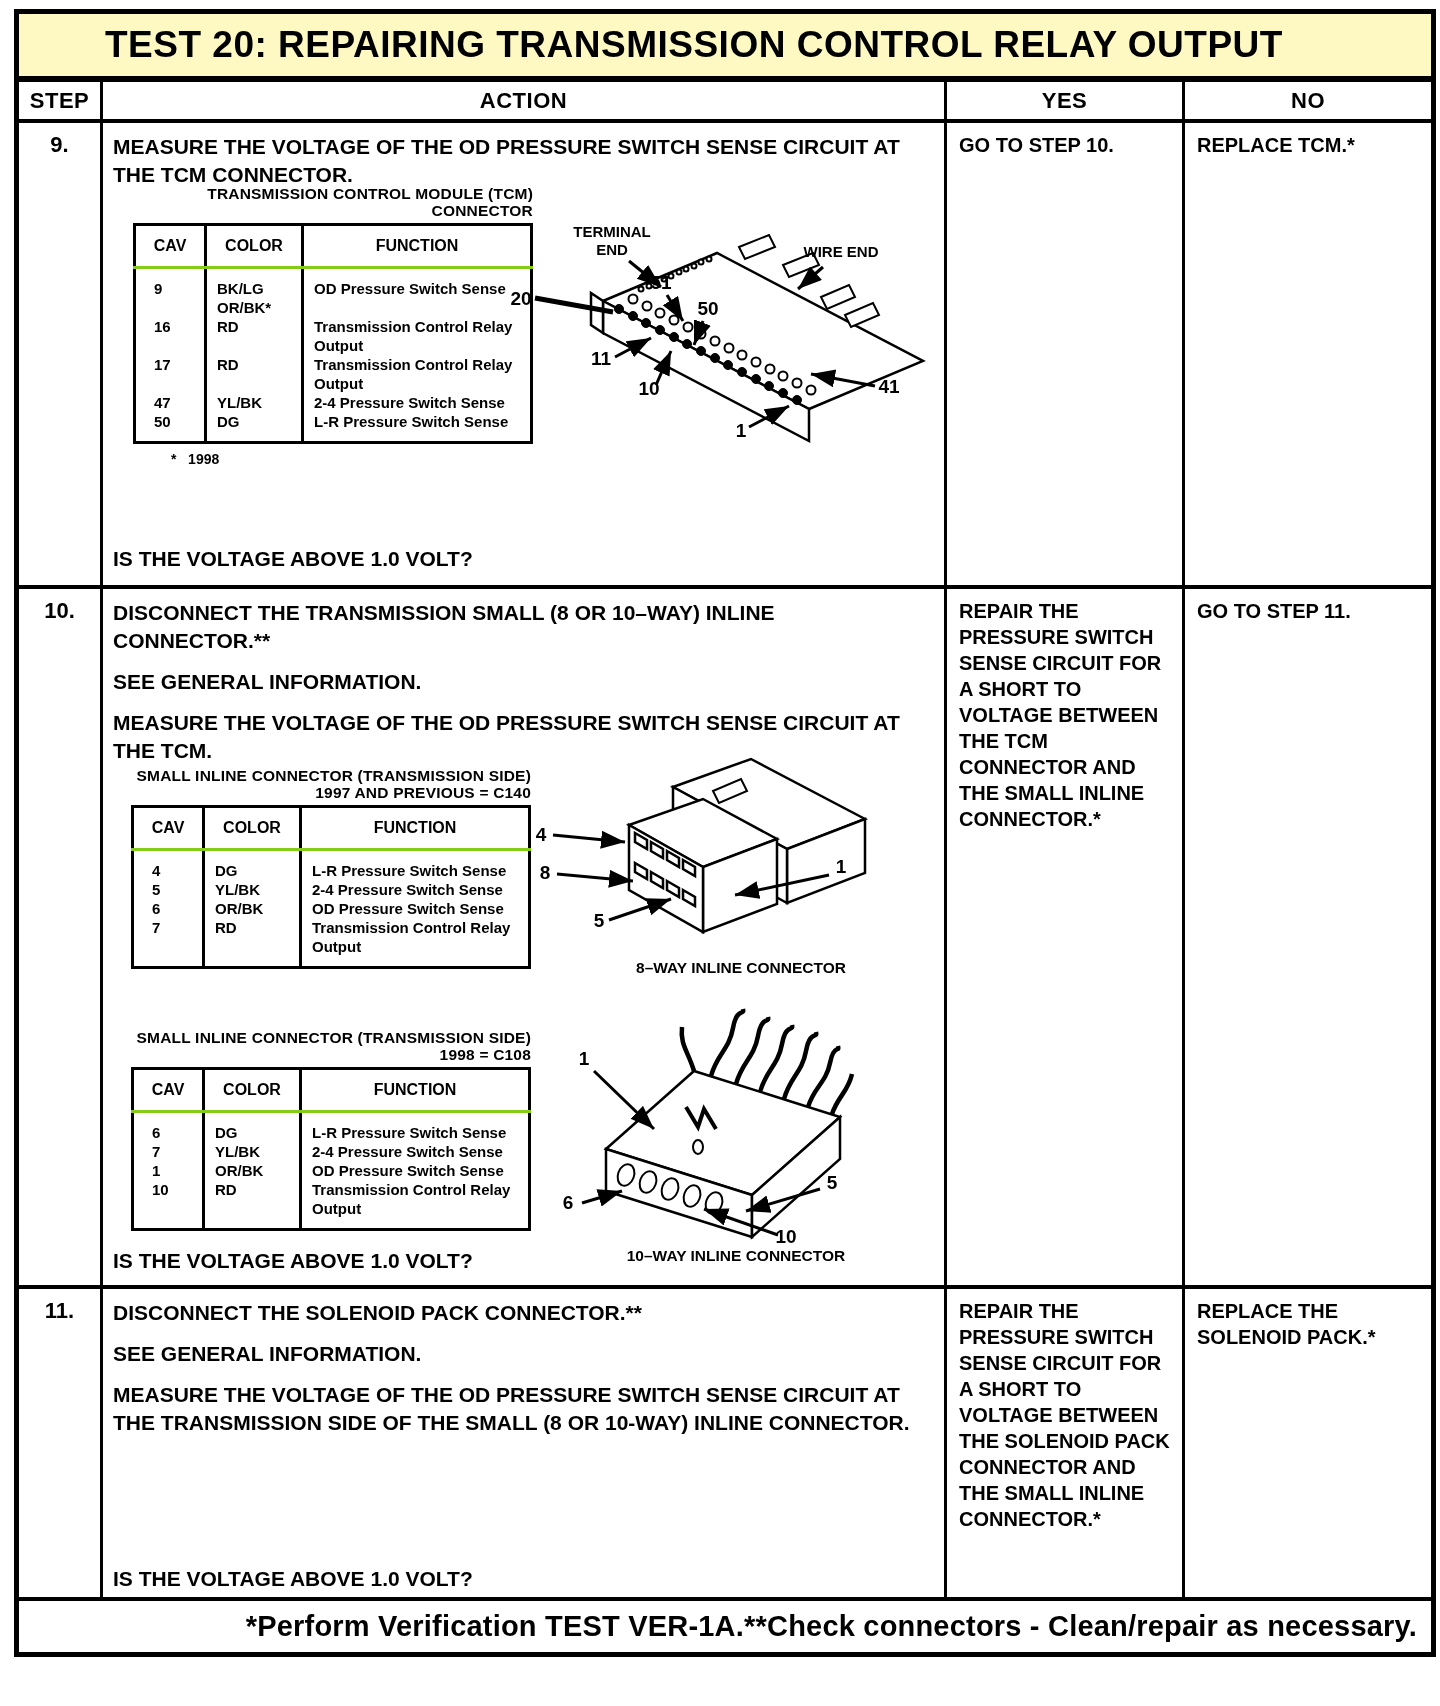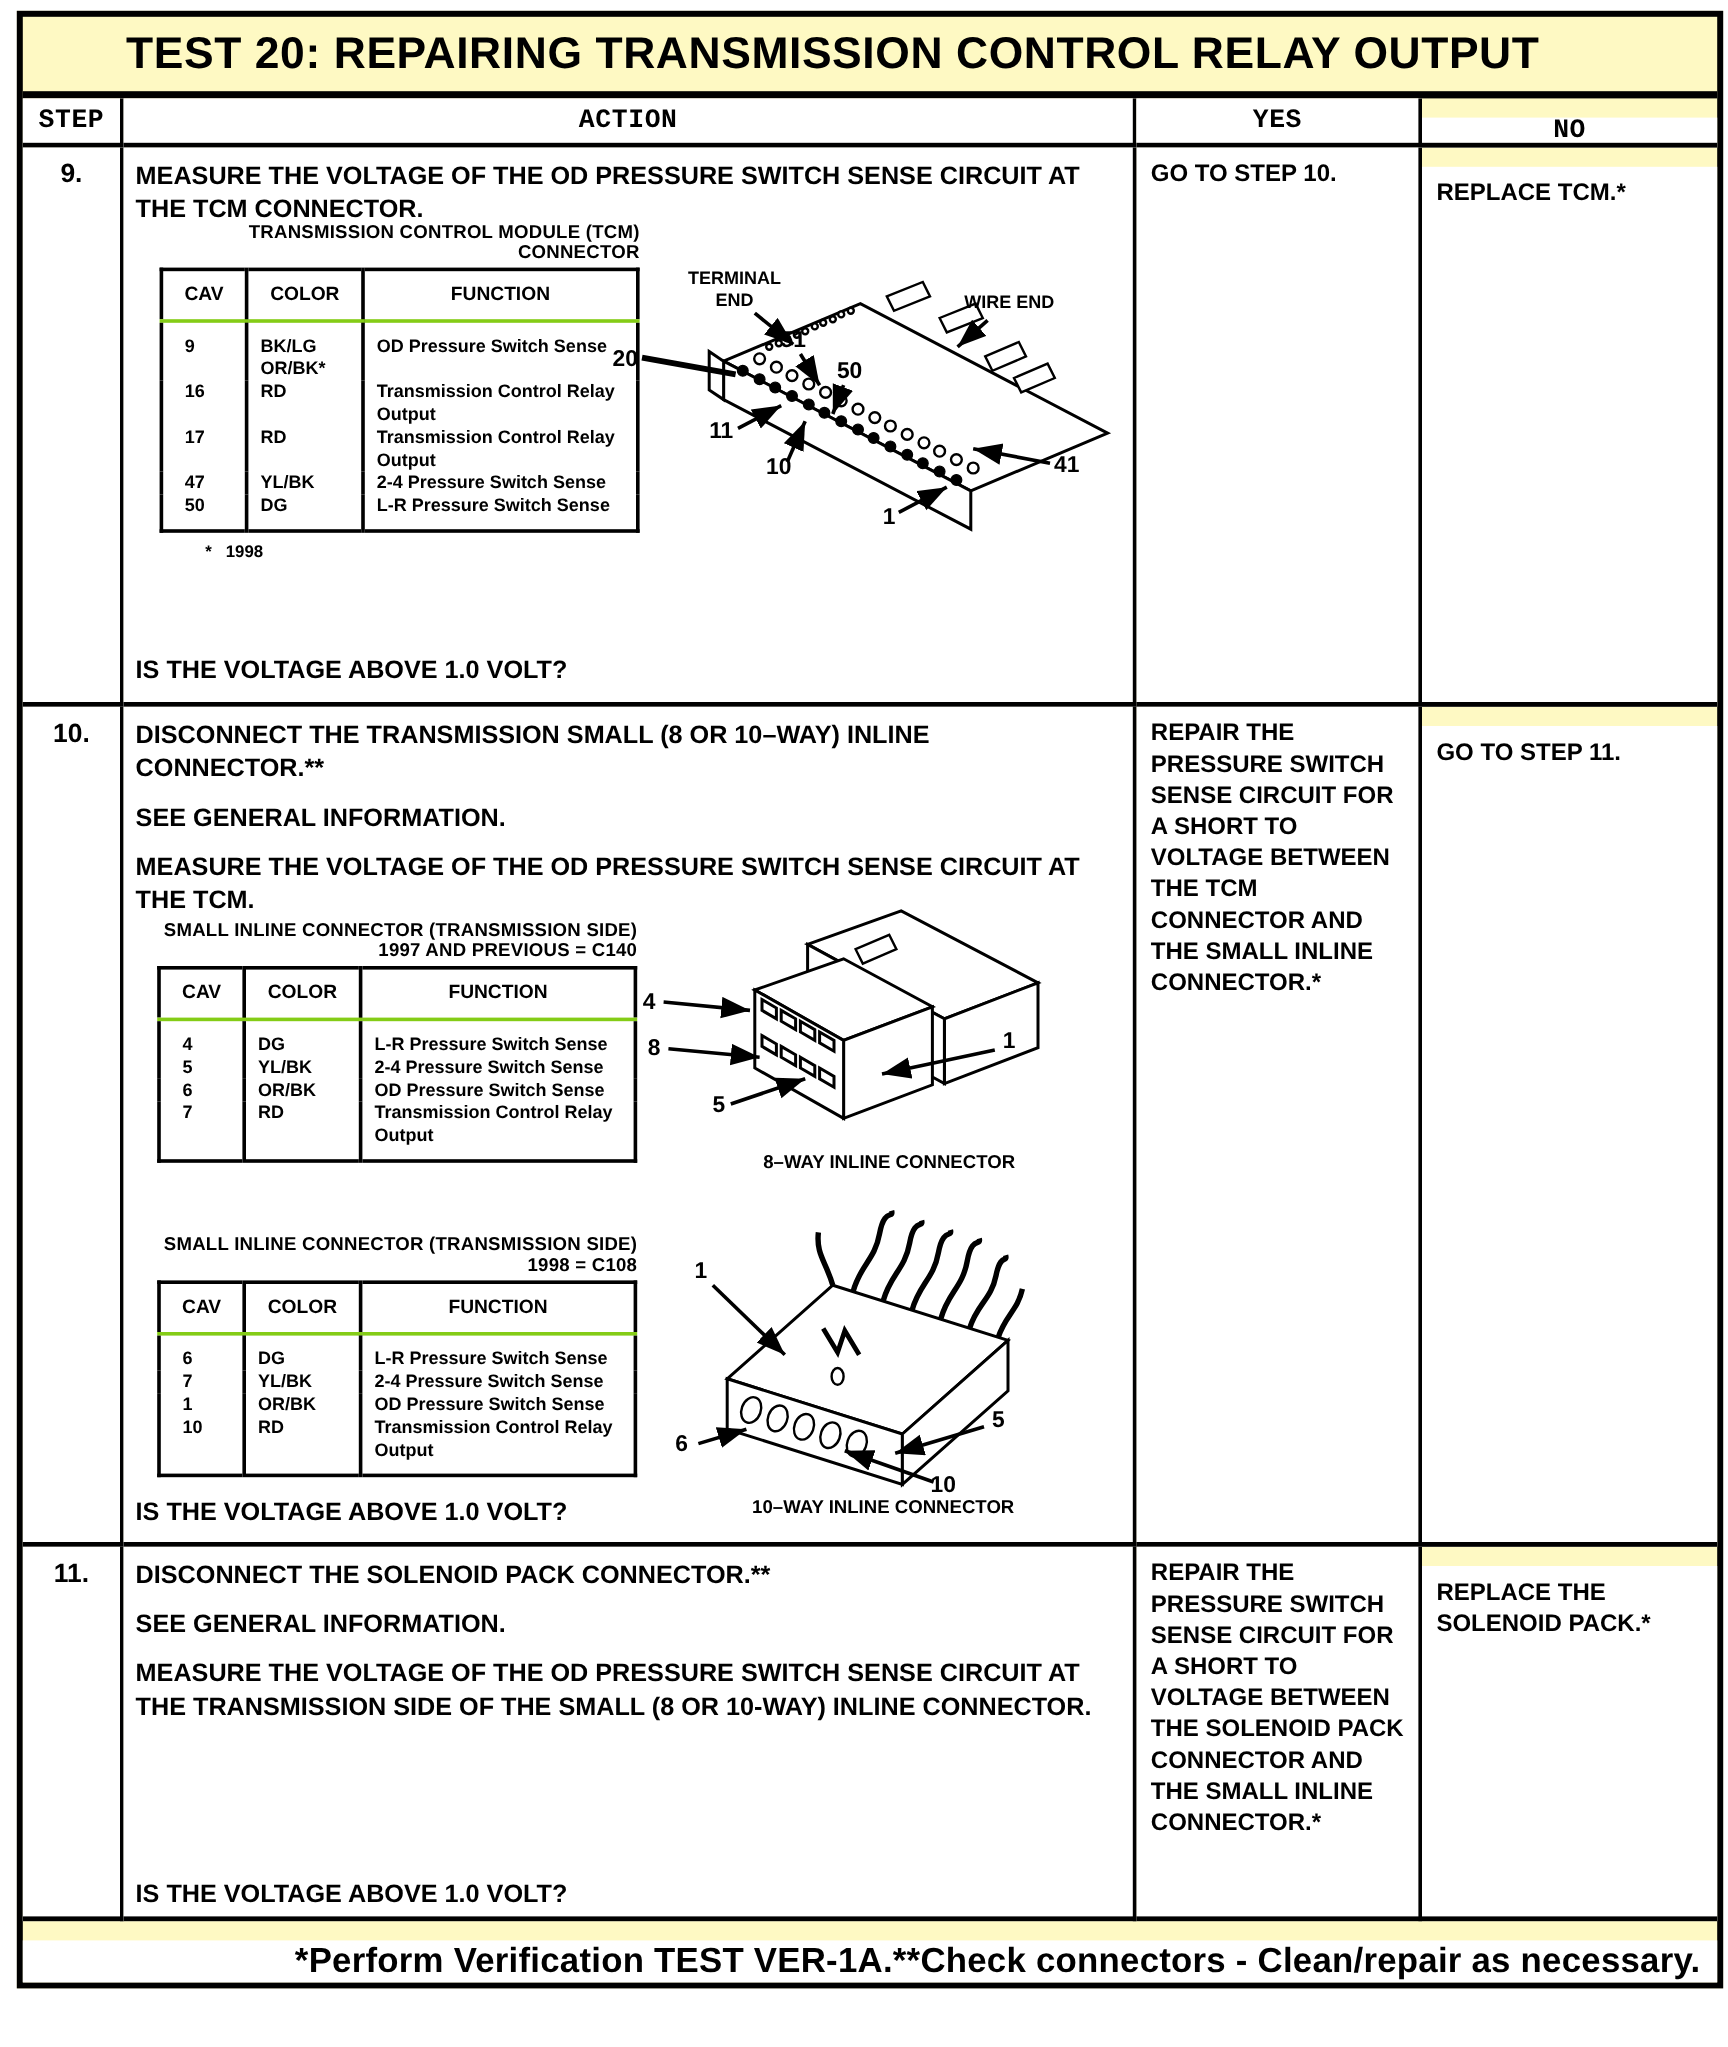--- a/index.html
+++ b/index.html
@@ -4,22 +4,22 @@
 <style>
   html,body{margin:0;padding:0;background:#fff;}
   .page{position:relative;width:1440px;height:1706px;background:#fff;color:#000;
         font-family:"Liberation Sans",sans-serif;font-weight:bold;overflow:hidden;}
   .doc{position:absolute;left:14px;top:9px;width:1412px;height:1638px;border:5px solid #000;background:#fef9c3;}
   .title-row{height:62px;border-bottom:6px solid #000;display:flex;align-items:center;
              padding-left:86px;font-size:37px;letter-spacing:.5px;}
   .grid{display:grid;grid-template-columns:84px 844px 238px 246px;
         grid-template-rows:41px 466px 700px 312px 51px;}
   .cell{border-right:3px solid #000;border-bottom:4px solid #000;box-sizing:border-box;background:#fff;}
-  .cell.lastcol{border-right:none;margin-top:16px;}
-  .hcell{display:flex;align-items:center;justify-content:center;font-size:22px;letter-spacing:.5px;font-family:Liberation Mono, monospace;}
+  .cell.lastcol{border-right:none;}
+  .hcell{display:flex;align-items:center;justify-content:center;font-size:22px;letter-spacing:.5px;}
   .stepcell{text-align:center;padding-top:9px;font-size:22px;}
   .actioncell{position:relative;}
   .yncell{padding:9px 10px 0 12px;font-size:20px;line-height:26px;}
   .paras{padding:10px 14px 0 10px;font-size:21px;line-height:28px;max-width:824px;}
   .paras p{margin:0 0 13px 0;}
   .question{position:absolute;left:10px;font-size:21px;white-space:nowrap;}
   .sub-block{position:absolute;width:400px;}
   .tbl-title{text-align:right;font-size:15.5px;line-height:17px;letter-spacing:.2px;}
   .sub-table{border-collapse:collapse;border:3px solid #000;width:400px;margin-top:4px;table-layout:fixed;}
   .sub-table th{border-bottom:3px solid #84cc16;border-right:3px solid #000;font-size:16px;height:38px;text-align:center;}

